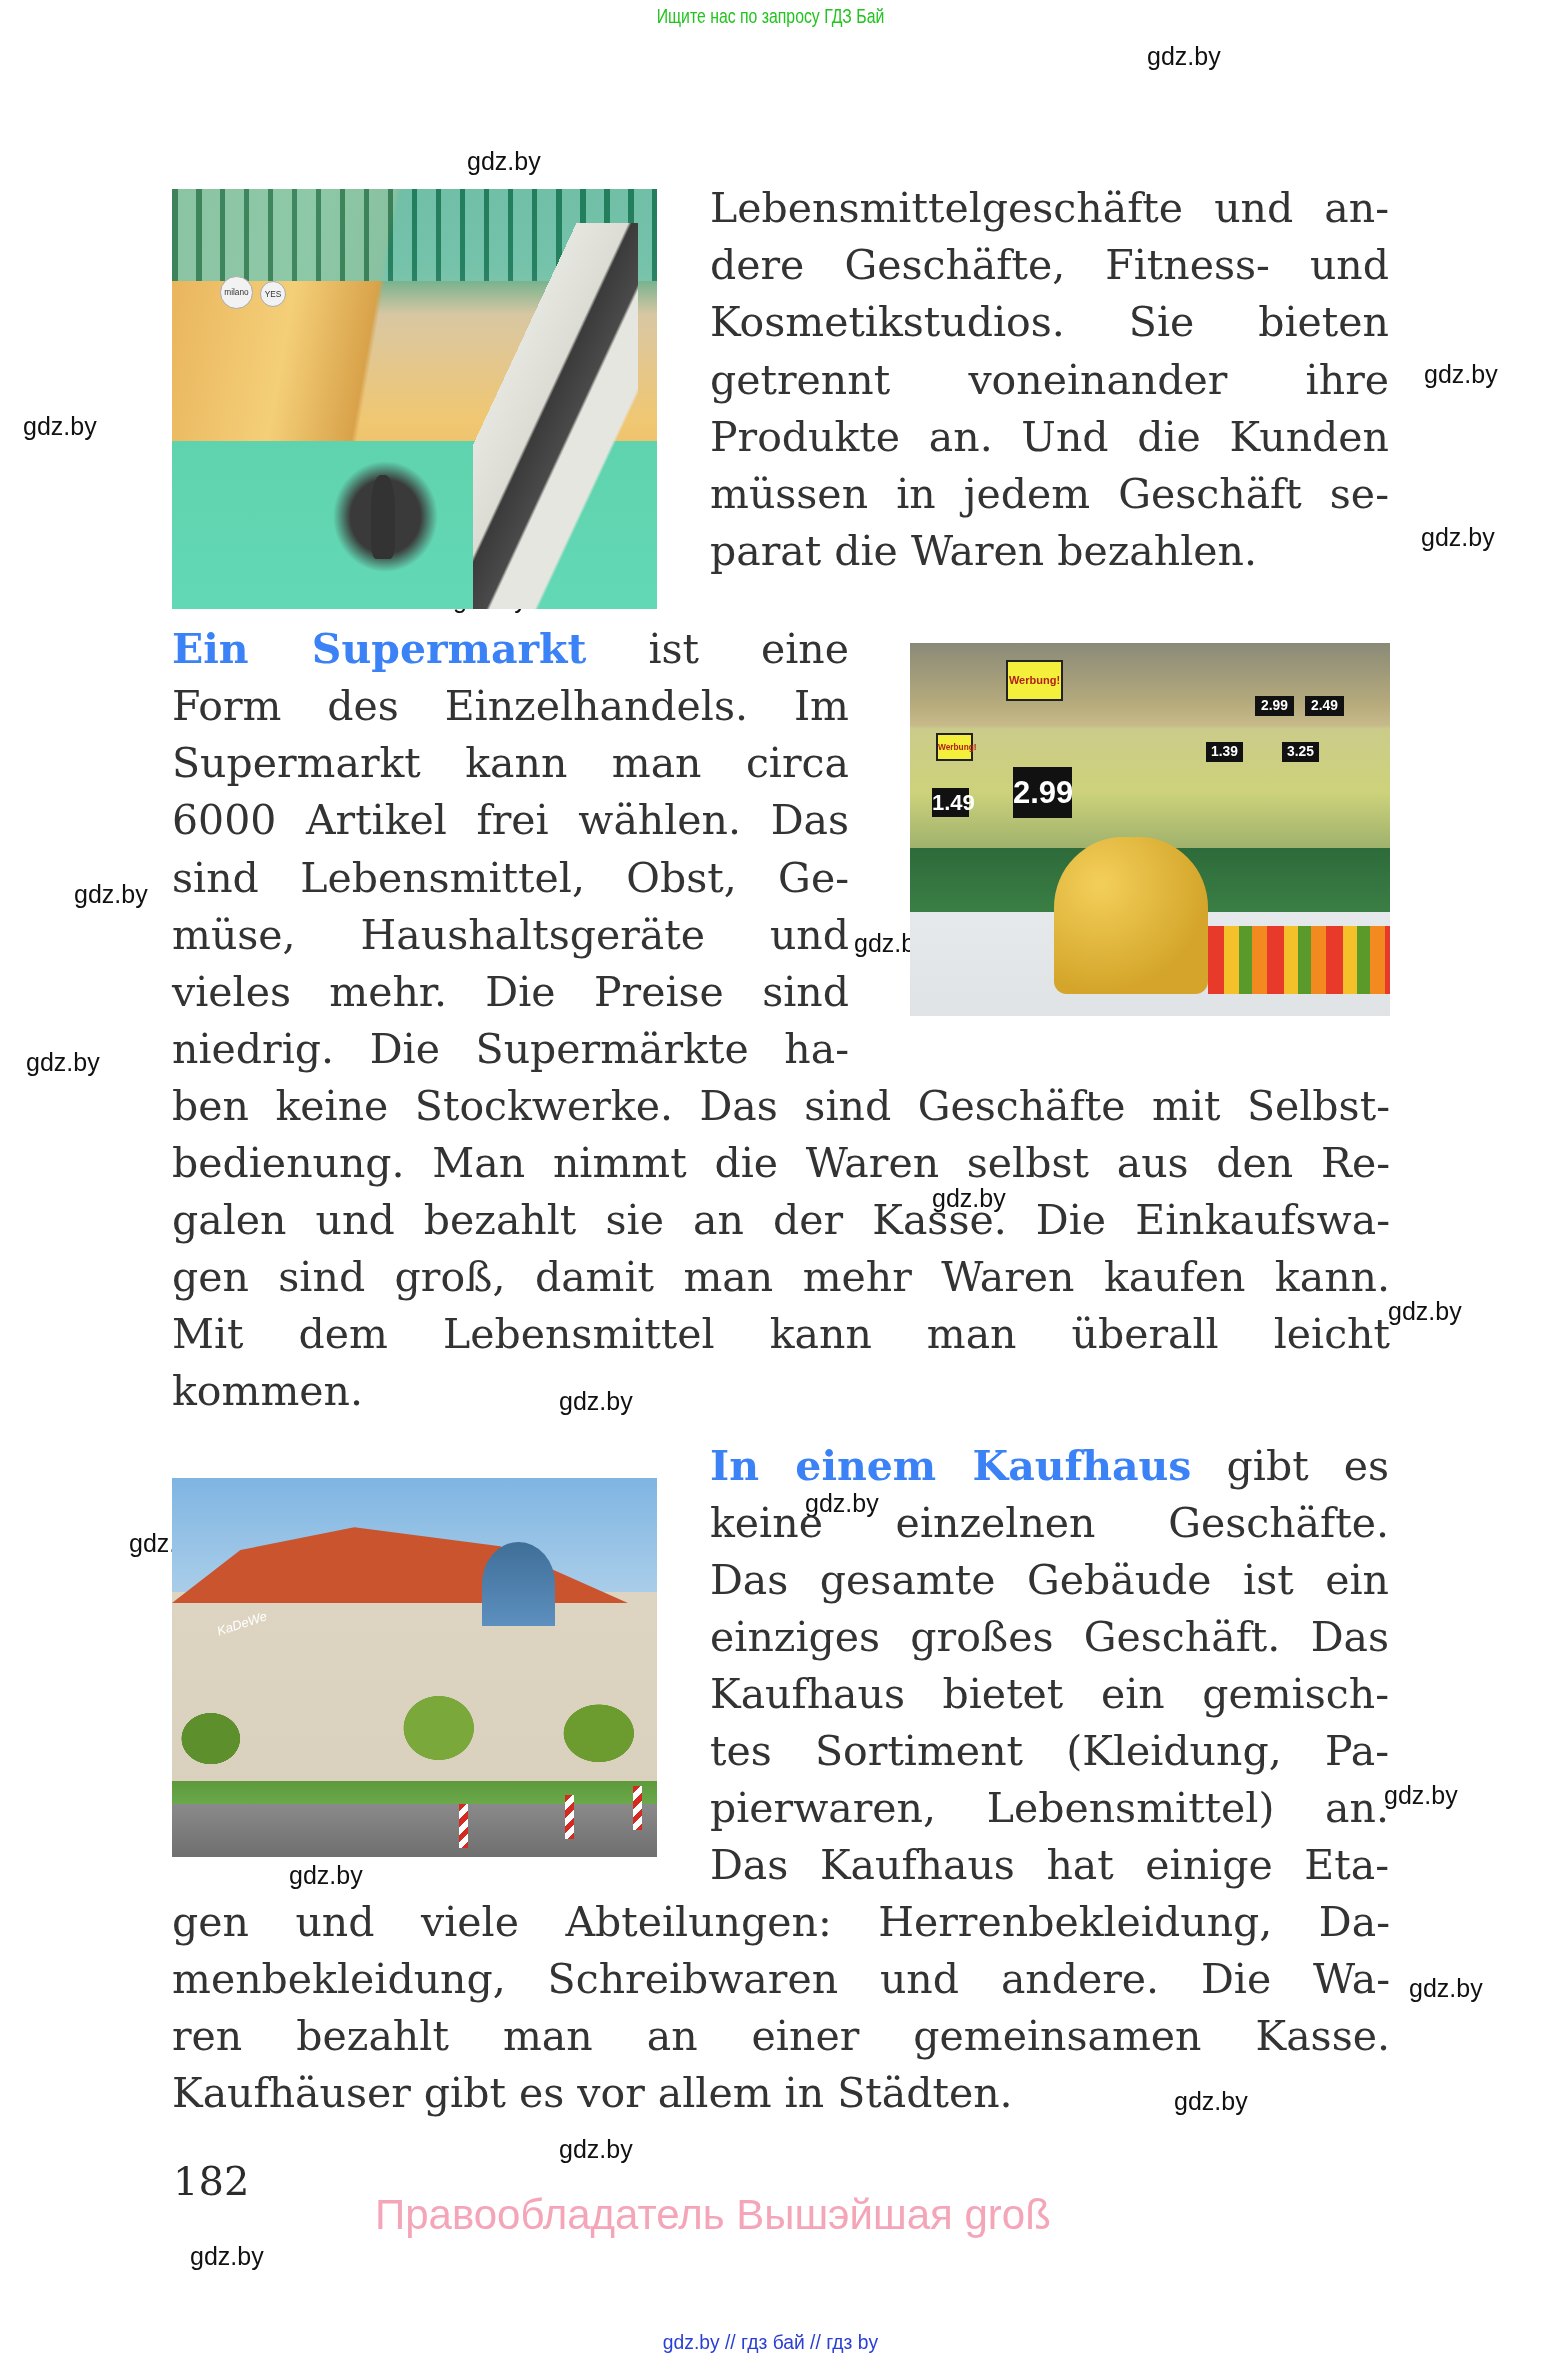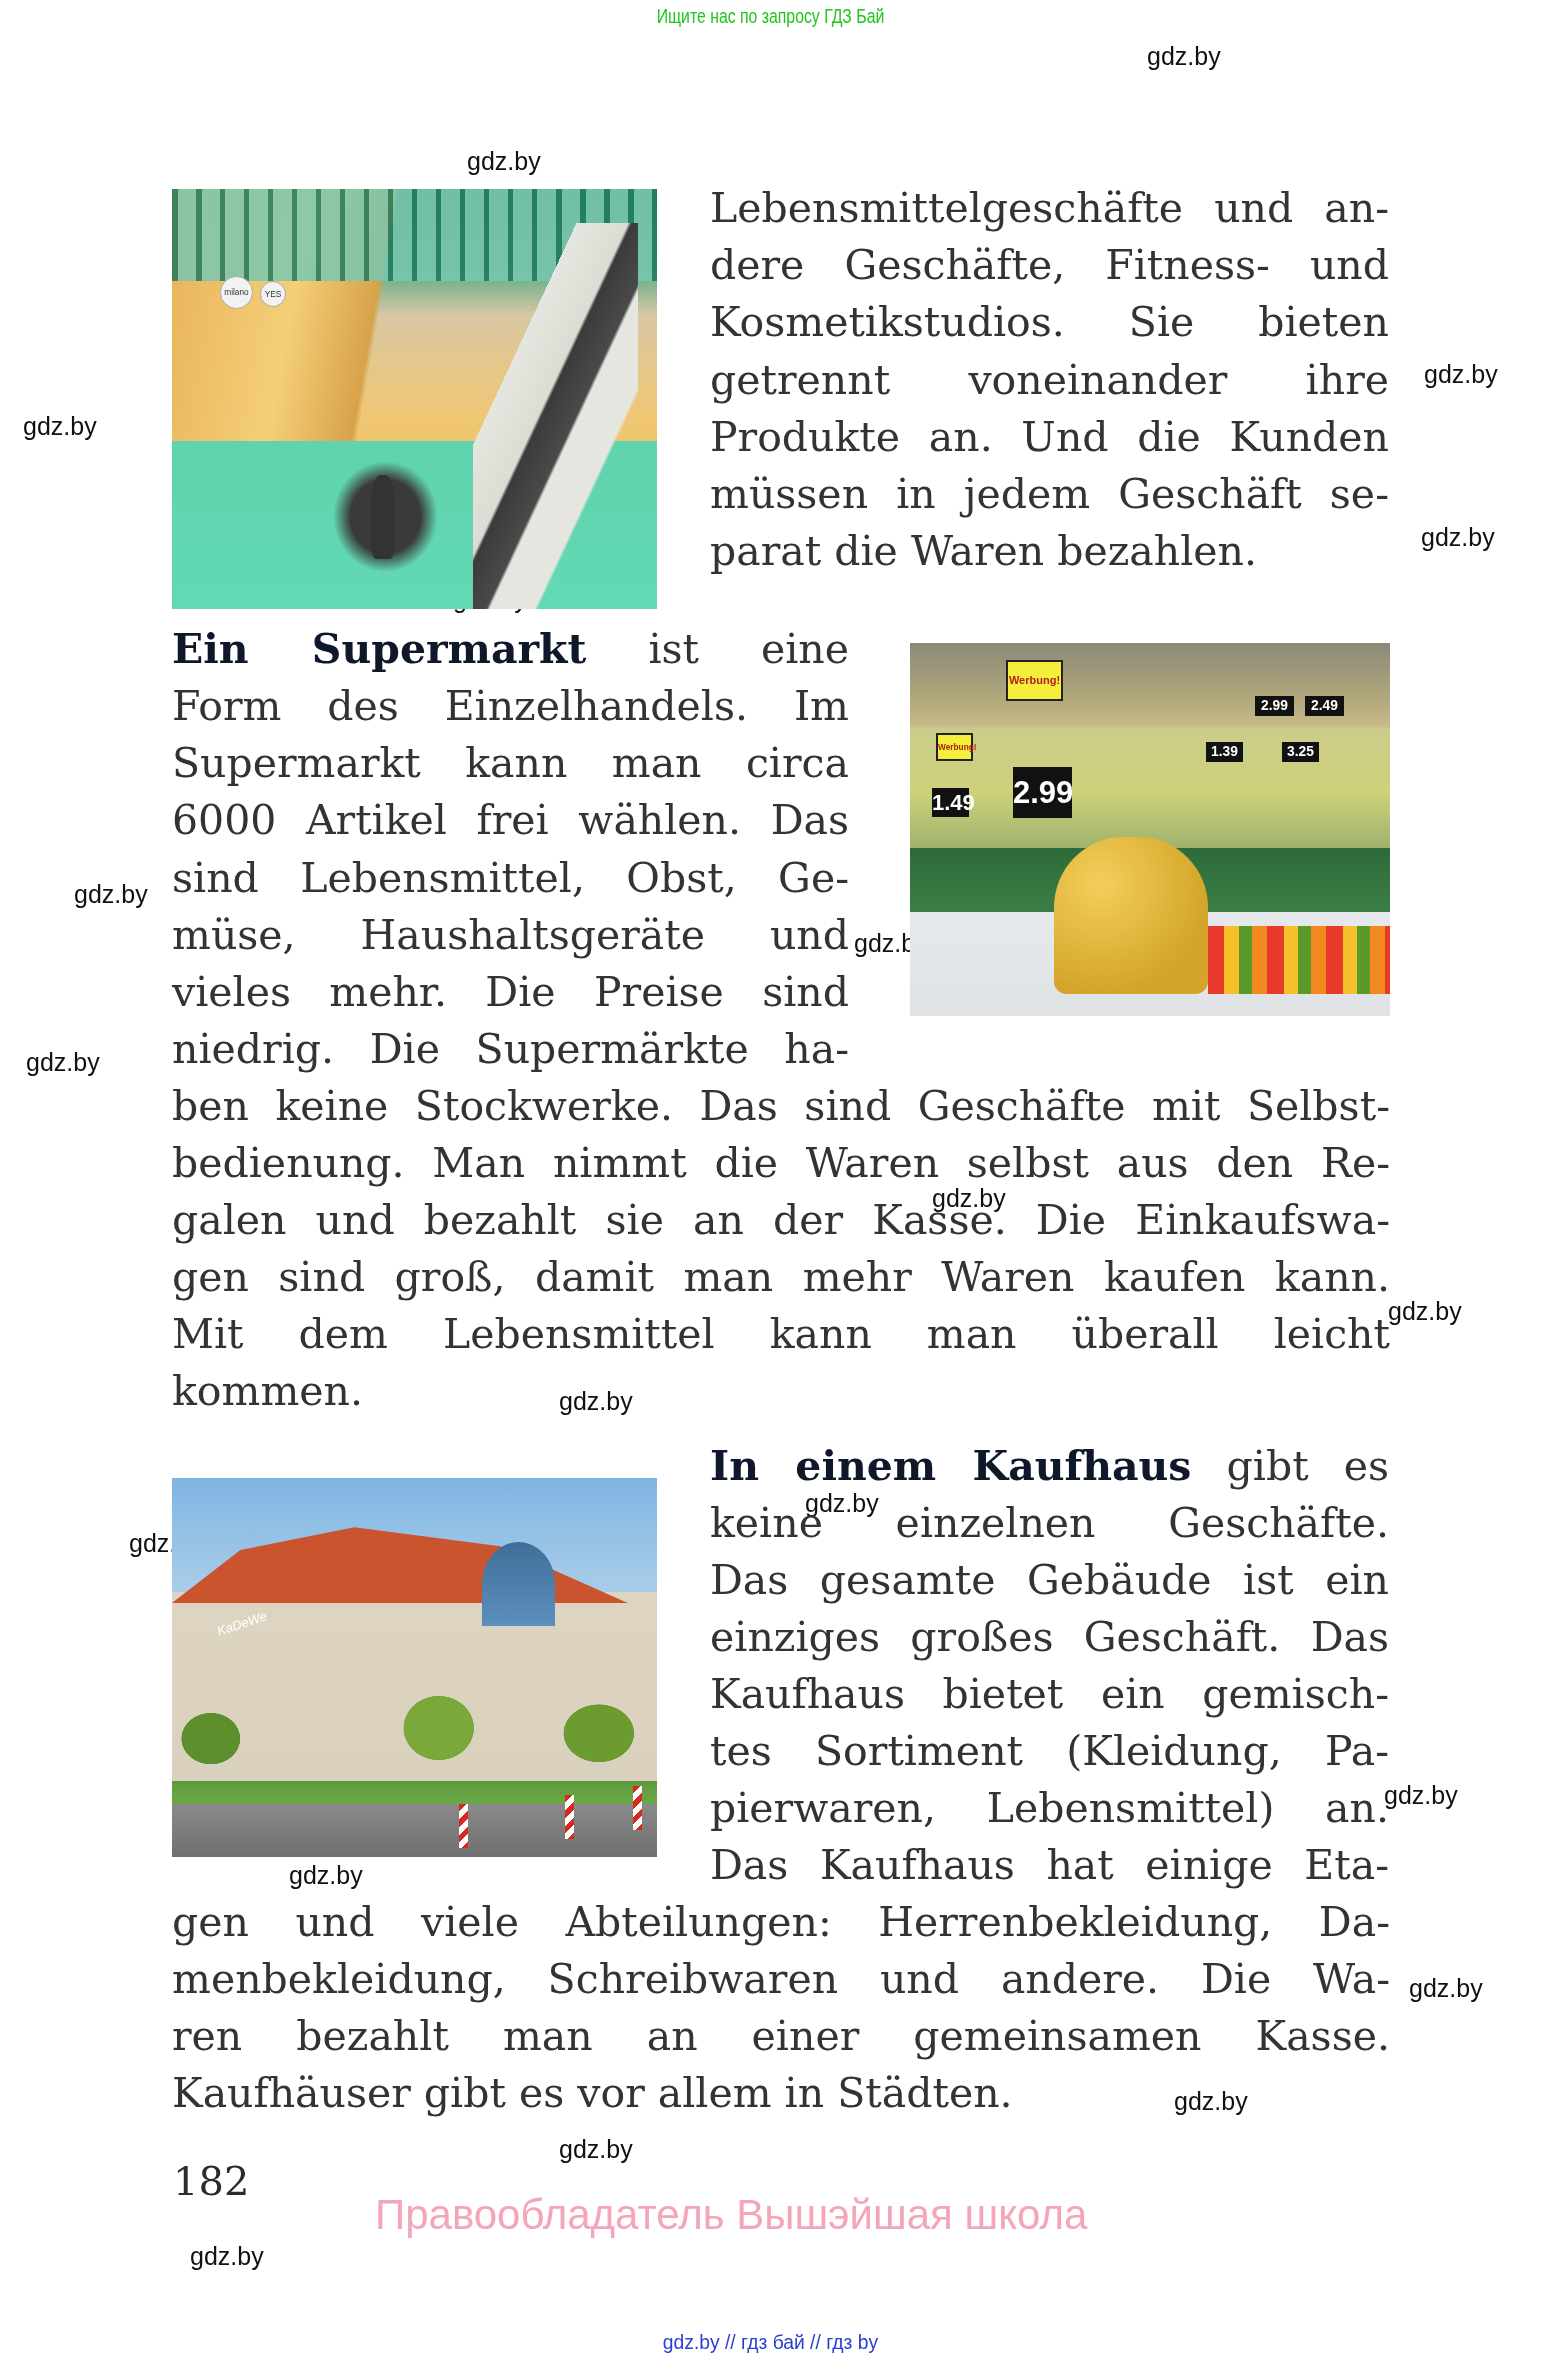--- a/index.html
+++ b/index.html
@@ -5,21 +5,21 @@
   html, body { margin: 0; padding: 0; background: #ffffff; }
   body { width: 1541px; height: 2377px; position: relative; overflow: hidden; }
   .abs { position: absolute; }
   .wm { position: absolute; font-family: "Liberation Sans", "DejaVu Sans", sans-serif; font-size: 25px; color: #111; white-space: nowrap; line-height: 1; }
   .top-banner { position: absolute; top: 5.5px; left: 0; width: 1541px; text-align: center; font-family: "Liberation Sans", sans-serif; font-size: 19.3px; color: #22c41e; transform: scaleX(0.82); }
   .bottom-banner { position: absolute; top: 2332px; left: 0; width: 1541px; text-align: center; font-family: "Liberation Sans", sans-serif; font-size: 19.3px; color: #2a3fd6; }
   .rights { position: absolute; top: 2191px; left: 375px; font-family: "Liberation Sans", sans-serif; font-size: 42px; color: #f4a6b8; white-space: nowrap; }
   .pagenum { position: absolute; top: 2158px; left: 173px; font-family: "DejaVu Serif", "Liberation Serif", serif; font-size: 40px; color: #2b2b2b; }
   .line { position: absolute; font-family: "DejaVu Serif", "Liberation Serif", serif; font-size: 41px; color: #333; white-space: nowrap; line-height: 57px; height: 57px; text-align: justify; text-align-last: justify; }
   .line.last { text-align-last: left; }
-  .line b { font-weight: bold; color: #0f172a; }
+  .line b { font-weight: bold; color: #3b82f6; }
   .narrow-r { left: 710px; width: 679px; }
   .narrow-l { left: 172px; width: 677px; }
   .full { left: 172px; width: 1218px; }
   .photo { position: absolute; overflow: hidden; }
   
   .mall { left: 172px; top: 189px; width: 485px; height: 420px;
     background:
       radial-gradient(ellipse 18% 22% at 44% 78%, #3a3a3a 0 40%, transparent 60%),
       linear-gradient(180deg, transparent 60%, #5fd3ad 60%, #63d8b5 100%),
       linear-gradient(100deg, #e8b25a 0%, #f4cf78 25%, #d8a24a 40%, transparent 41%),
@@ -146,15 +146,15 @@
 <div class="line narrow-r" style="top:1666px;">Kaufhaus bietet ein gemisch-</div>
 <div class="line narrow-r" style="top:1723px;">tes Sortiment (Kleidung, Pa-</div>
 <div class="line narrow-r" style="top:1780px;">pierwaren, Lebensmittel) an.</div>
 <div class="line narrow-r" style="top:1837px;">Das Kaufhaus hat einige Eta-</div>
 <div class="line full" style="top:1894px;">gen und viele Abteilungen: Herrenbekleidung, Da-</div>
 <div class="line full" style="top:1951px;">menbekleidung, Schreibwaren und andere. Die Wa-</div>
 <div class="line full" style="top:2008px;">ren bezahlt man an einer gemeinsamen Kasse.</div>
 <div class="line full last" style="top:2065px;">Kaufhäuser gibt es vor allem in Städten.</div>
 
 <div class="pagenum">182</div>
-<div class="rights">Правообладатель Вышэйшая школа</div>
+<div class="rights">Правообладатель Вышэйшая groß</div>
 <div class="bottom-banner">gdz.by  //  гдз бай  //  гдз by</div>
 
 
 </body></html>

